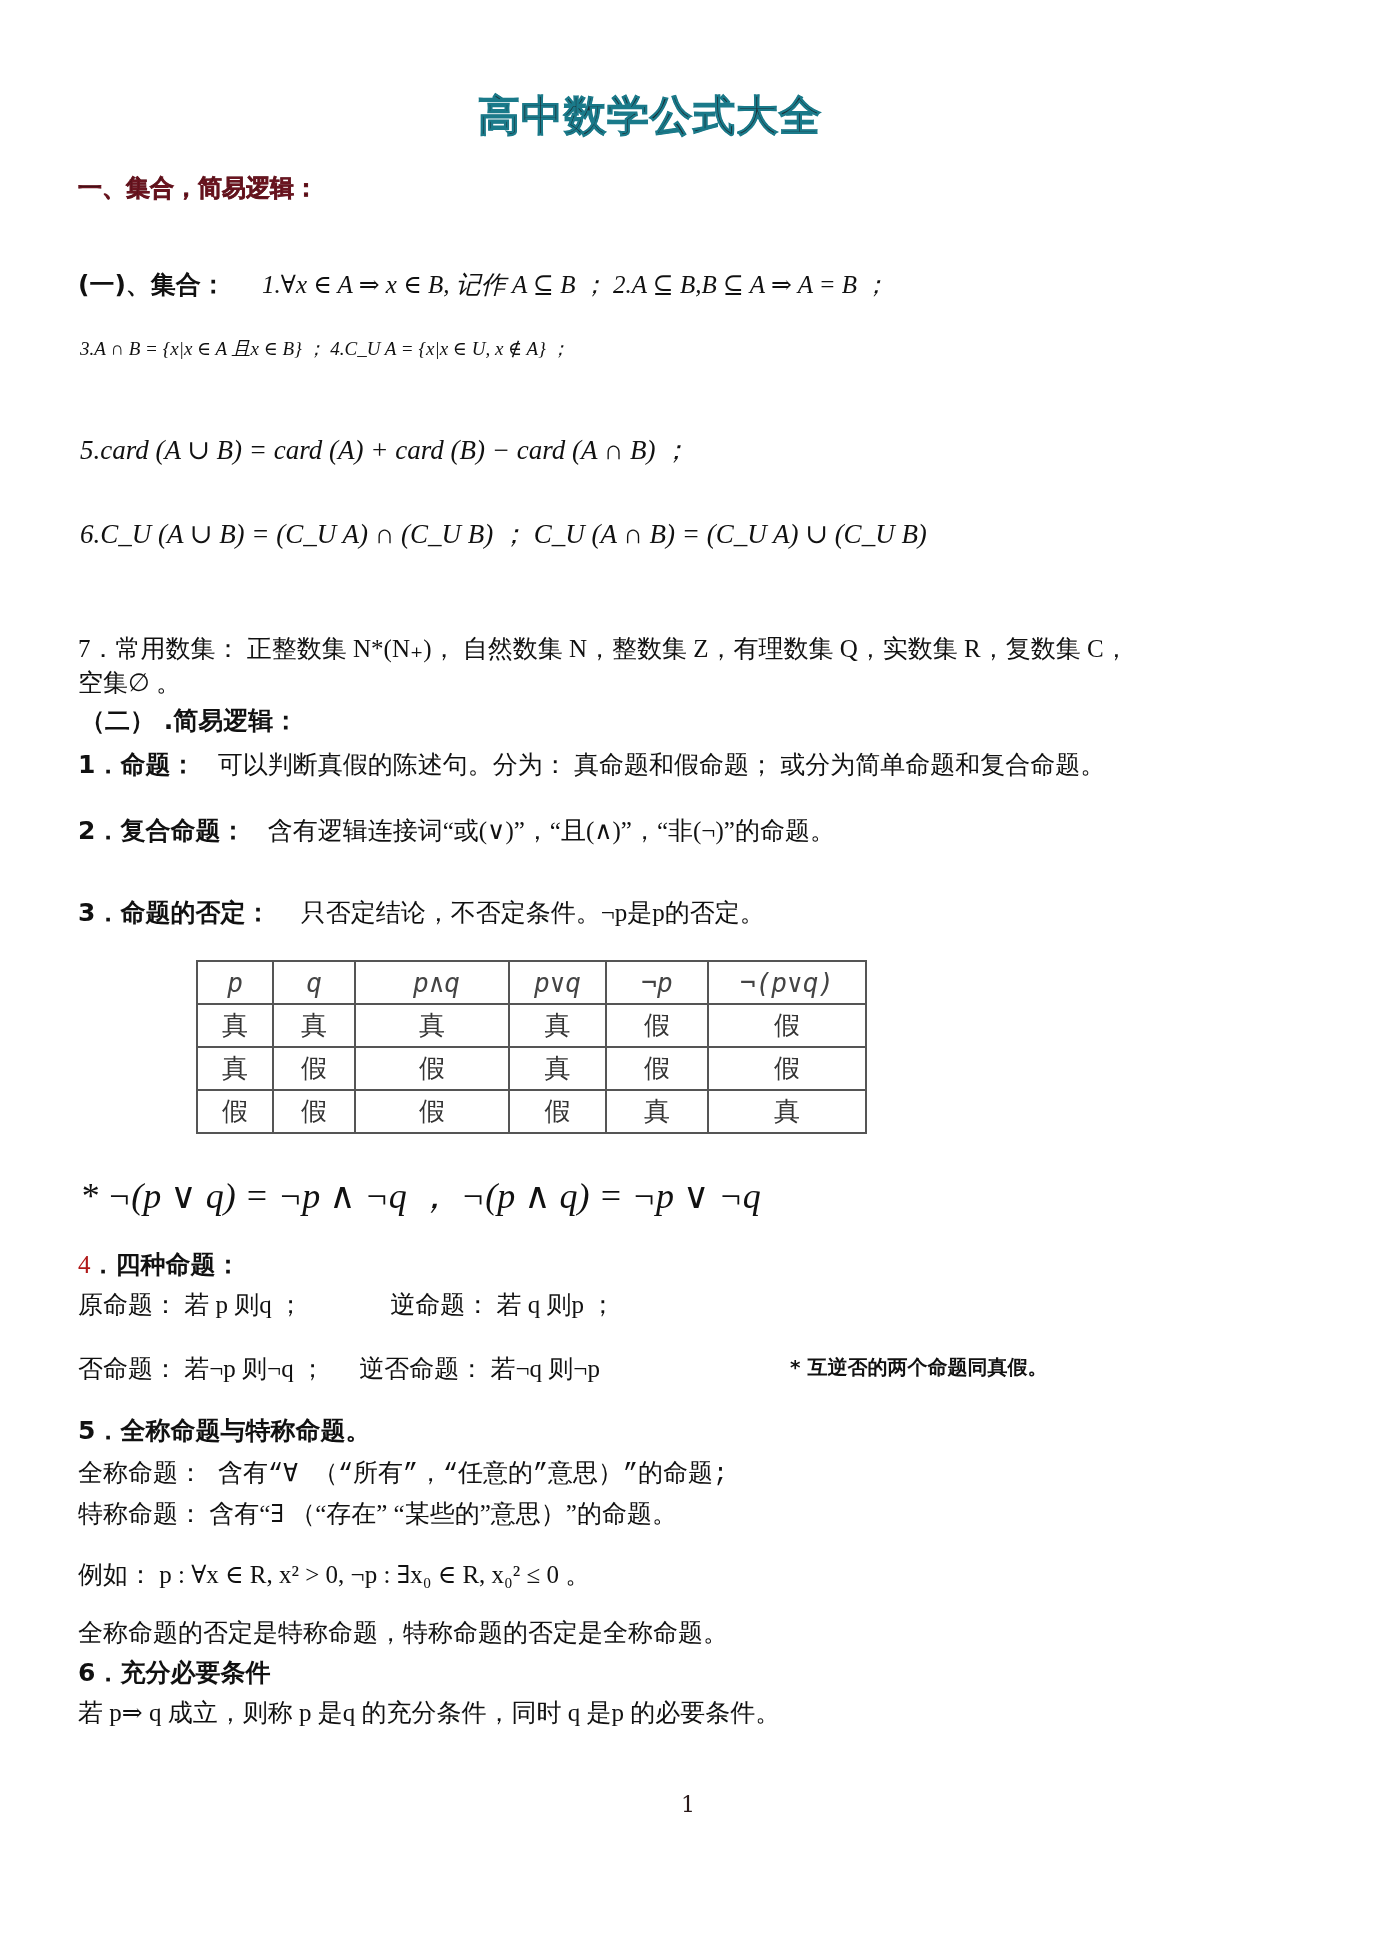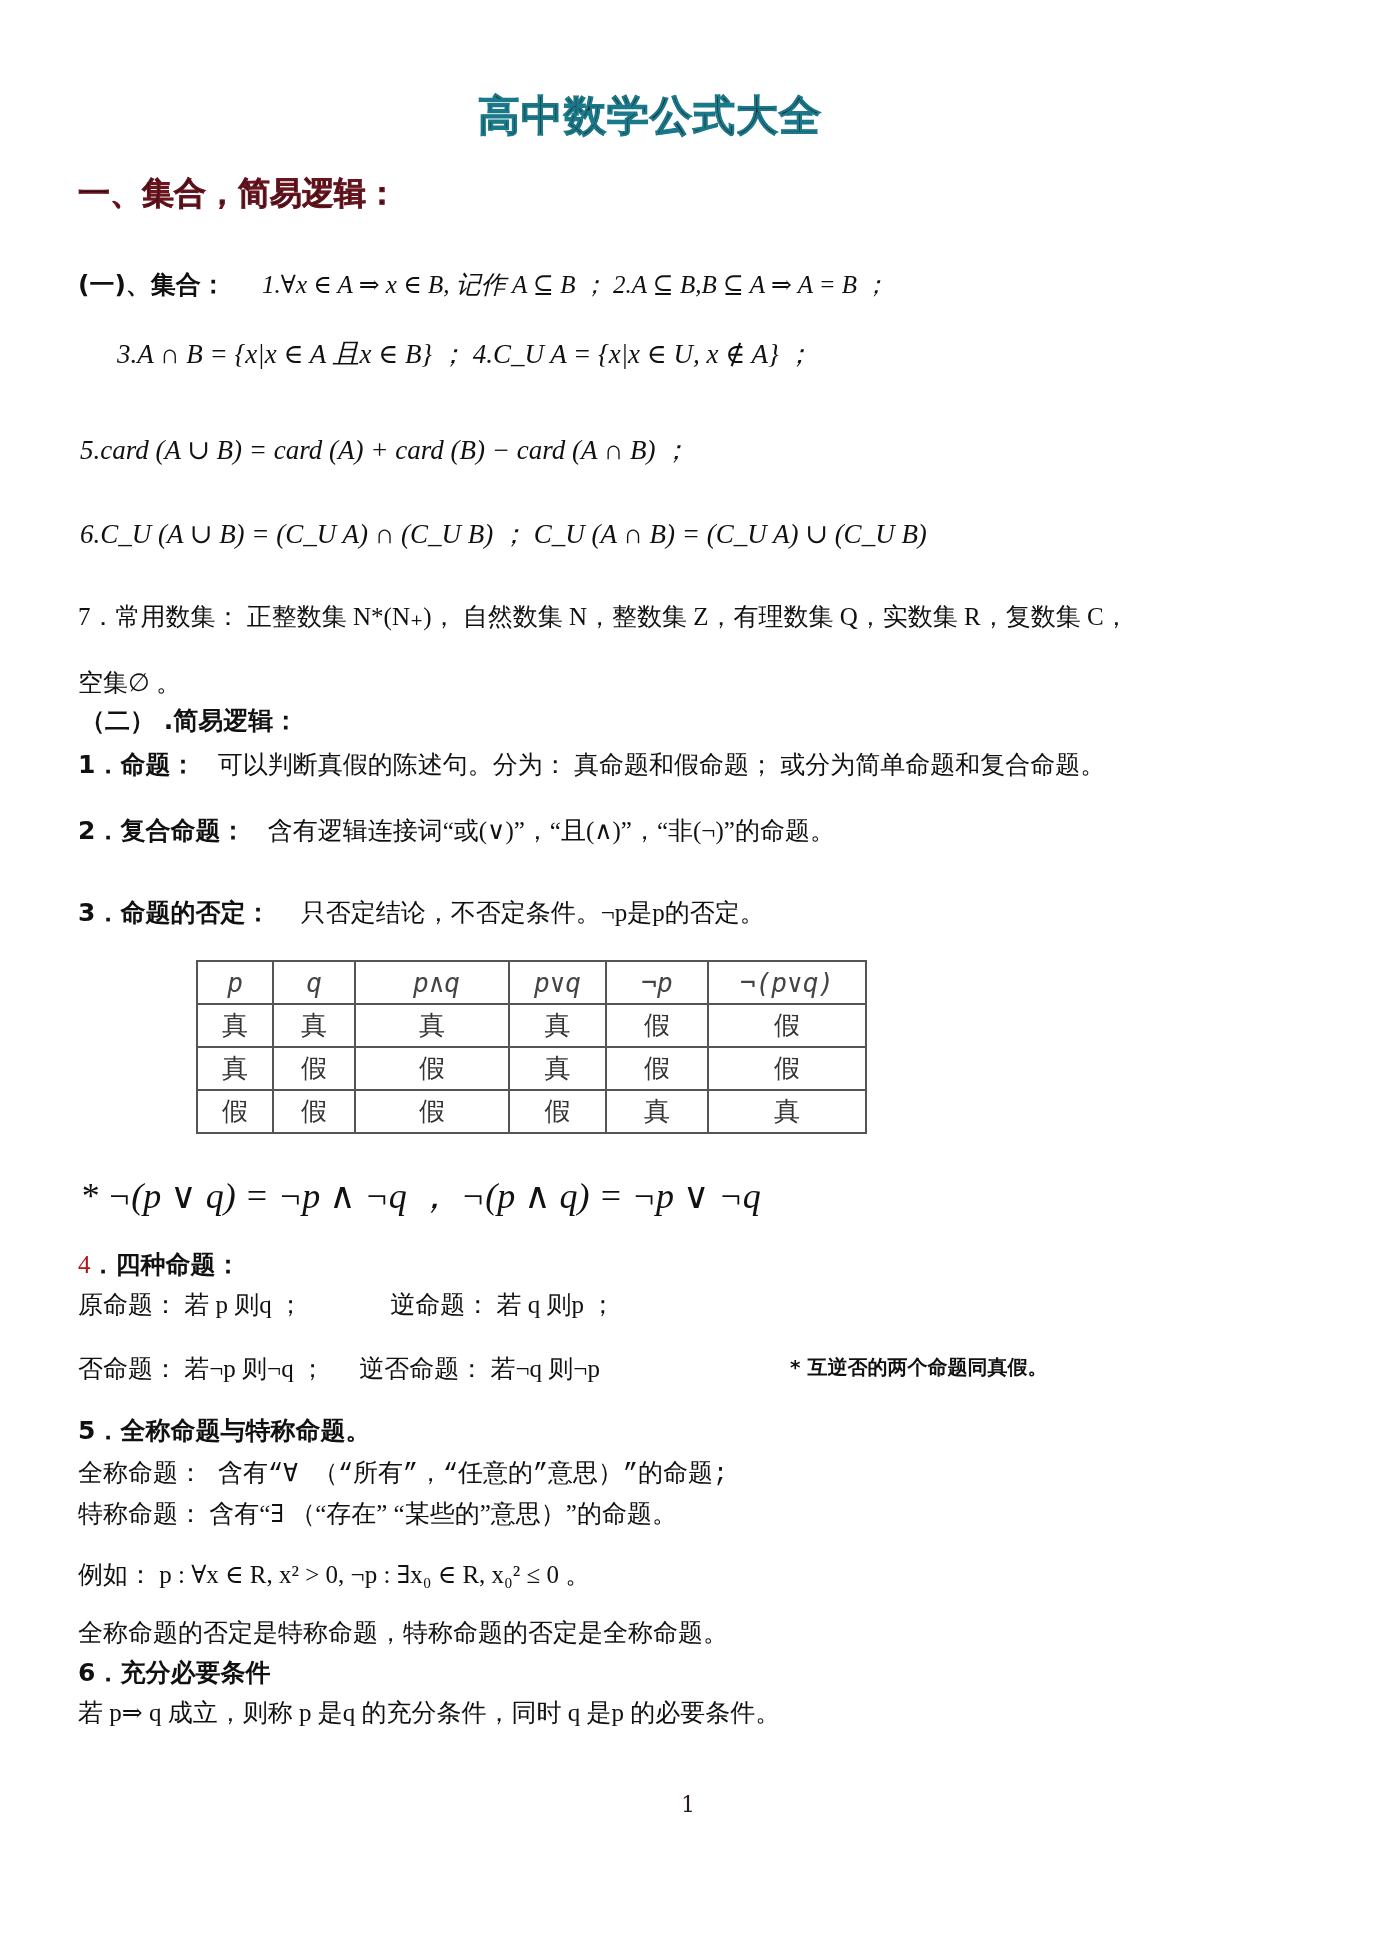--- a/index.html
+++ b/index.html
@@ -2,21 +2,21 @@
 <html><head>
 <meta charset="utf-8">
 <style>
   html, body { margin: 0; padding: 0; background: #ffffff; }
   body { width: 1376px; height: 1942px; position: relative; overflow: hidden;
          font-family: "DejaVu Serif", "Liberation Serif", serif; color: #111; }
   .abs { position: absolute; white-space: nowrap; }
   .title { left: 0; width: 1300px; top: 88px; text-align: center; font-size: 42px; font-weight: bold;
            font-family: "DejaVu Sans", "Liberation Sans", sans-serif; color: #1d2c33;
            -webkit-text-stroke: 1px #1a7a8a; letter-spacing: 1px; }
-  .h1 { left: 78px; top: 172px; font-size: 32px; font-weight: bold; color: #1a0d0d;
+  .h1 { left: 78px; top: 172px; font-size: 24px; font-weight: bold; color: #1a0d0d;
         font-family: "DejaVu Sans", "Liberation Sans", sans-serif; -webkit-text-stroke: 0.6px #6b1520; }
   .line { font-size: 25px; font-family: "Liberation Serif", "DejaVu Serif", serif; }
   .math { font-family: "Liberation Serif", "DejaVu Serif", serif; font-style: italic; }
   .bold { font-weight: bold; font-family: "DejaVu Sans", "Liberation Sans", sans-serif; }
   .sub-h { font-size: 25px; font-weight: bold; font-family: "DejaVu Sans", "Liberation Sans", sans-serif; }
   .red { color: #b01818; }
   table.truth { position: absolute; left: 196px; top: 960px; border-collapse: collapse;
                 font-family: "DejaVu Serif", "Liberation Serif", serif; font-size: 26px; color: #333; }
   table.truth td { border: 2px solid #555; text-align: center; height: 41px; padding: 0; }
   table.truth tr.head td { font-style: italic; font-family: "DejaVu Sans Mono", "Liberation Mono", monospace; color: #444; }
@@ -27,27 +27,27 @@
 
 <div class="abs title">高中数学公式大全</div>
 
 <div class="abs h1">一、集合，简易逻辑：</div>
 
 <div class="abs line" style="left:78px; top:268px;">
   <span class="sub-h">(一)、集合：</span>
   <span style="margin-left:30px;" class="math">1.∀x ∈ A ⇒ x ∈ B, 记作 A ⊆ B ； 2.A ⊆ B,B ⊆ A ⇒ A = B ；</span>
 </div>
 
-<div class="abs line math" style="left:80px; top:336px; font-size:27px;margin-left:37px;">3.A ∩ B = {x|x ∈ A 且x ∈ B} ； 4.C_U A = {x|x ∈ U, x ∉ A} ；</div>
+<div class="abs line math" style="left:80px; top:336px; font-size:19px;">3.A ∩ B = {x|x ∈ A 且x ∈ B} ； 4.C_U A = {x|x ∈ U, x ∉ A} ；</div>
 
 <div class="abs line math" style="left:80px; top:432px; font-size:27px;text-align:right;">5.card (A ∪ B) = card (A) + card (B) − card (A ∩ B) ；</div>
 
 <div class="abs line math" style="left:80px; top:516px; font-size:27px;">6.C_U (A ∪ B) = (C_U A) ∩ (C_U B) ；  C_U (A ∩ B) = (C_U A) ∪ (C_U B)</div>
 
-<div class="abs line" style="left:78px; top:600px;">7．常用数集：  正整数集 N*(N₊)， 自然数集 N，整数集 Z，有理数集 Q，实数集 R，复数集 C，</div>
+<div class="abs line" style="left:78px; top:632px;">7．常用数集：  正整数集 N*(N₊)， 自然数集 N，整数集 Z，有理数集 Q，实数集 R，复数集 C，</div>
 
 <div class="abs line" style="left:78px; top:666px;">空集∅ 。</div>
 
 <div class="abs sub-h" style="left:80px; top:704px;">（二） .简易逻辑：</div>
 
 <div class="abs line" style="left:78px; top:748px;">
   <span class="bold">1．</span><span class="bold">命题：</span>
   <span style="margin-left:16px;">可以判断真假的陈述句。分为：  真命题和假命题；  或分为简单命题和复合命题。</span>
 </div>
 

